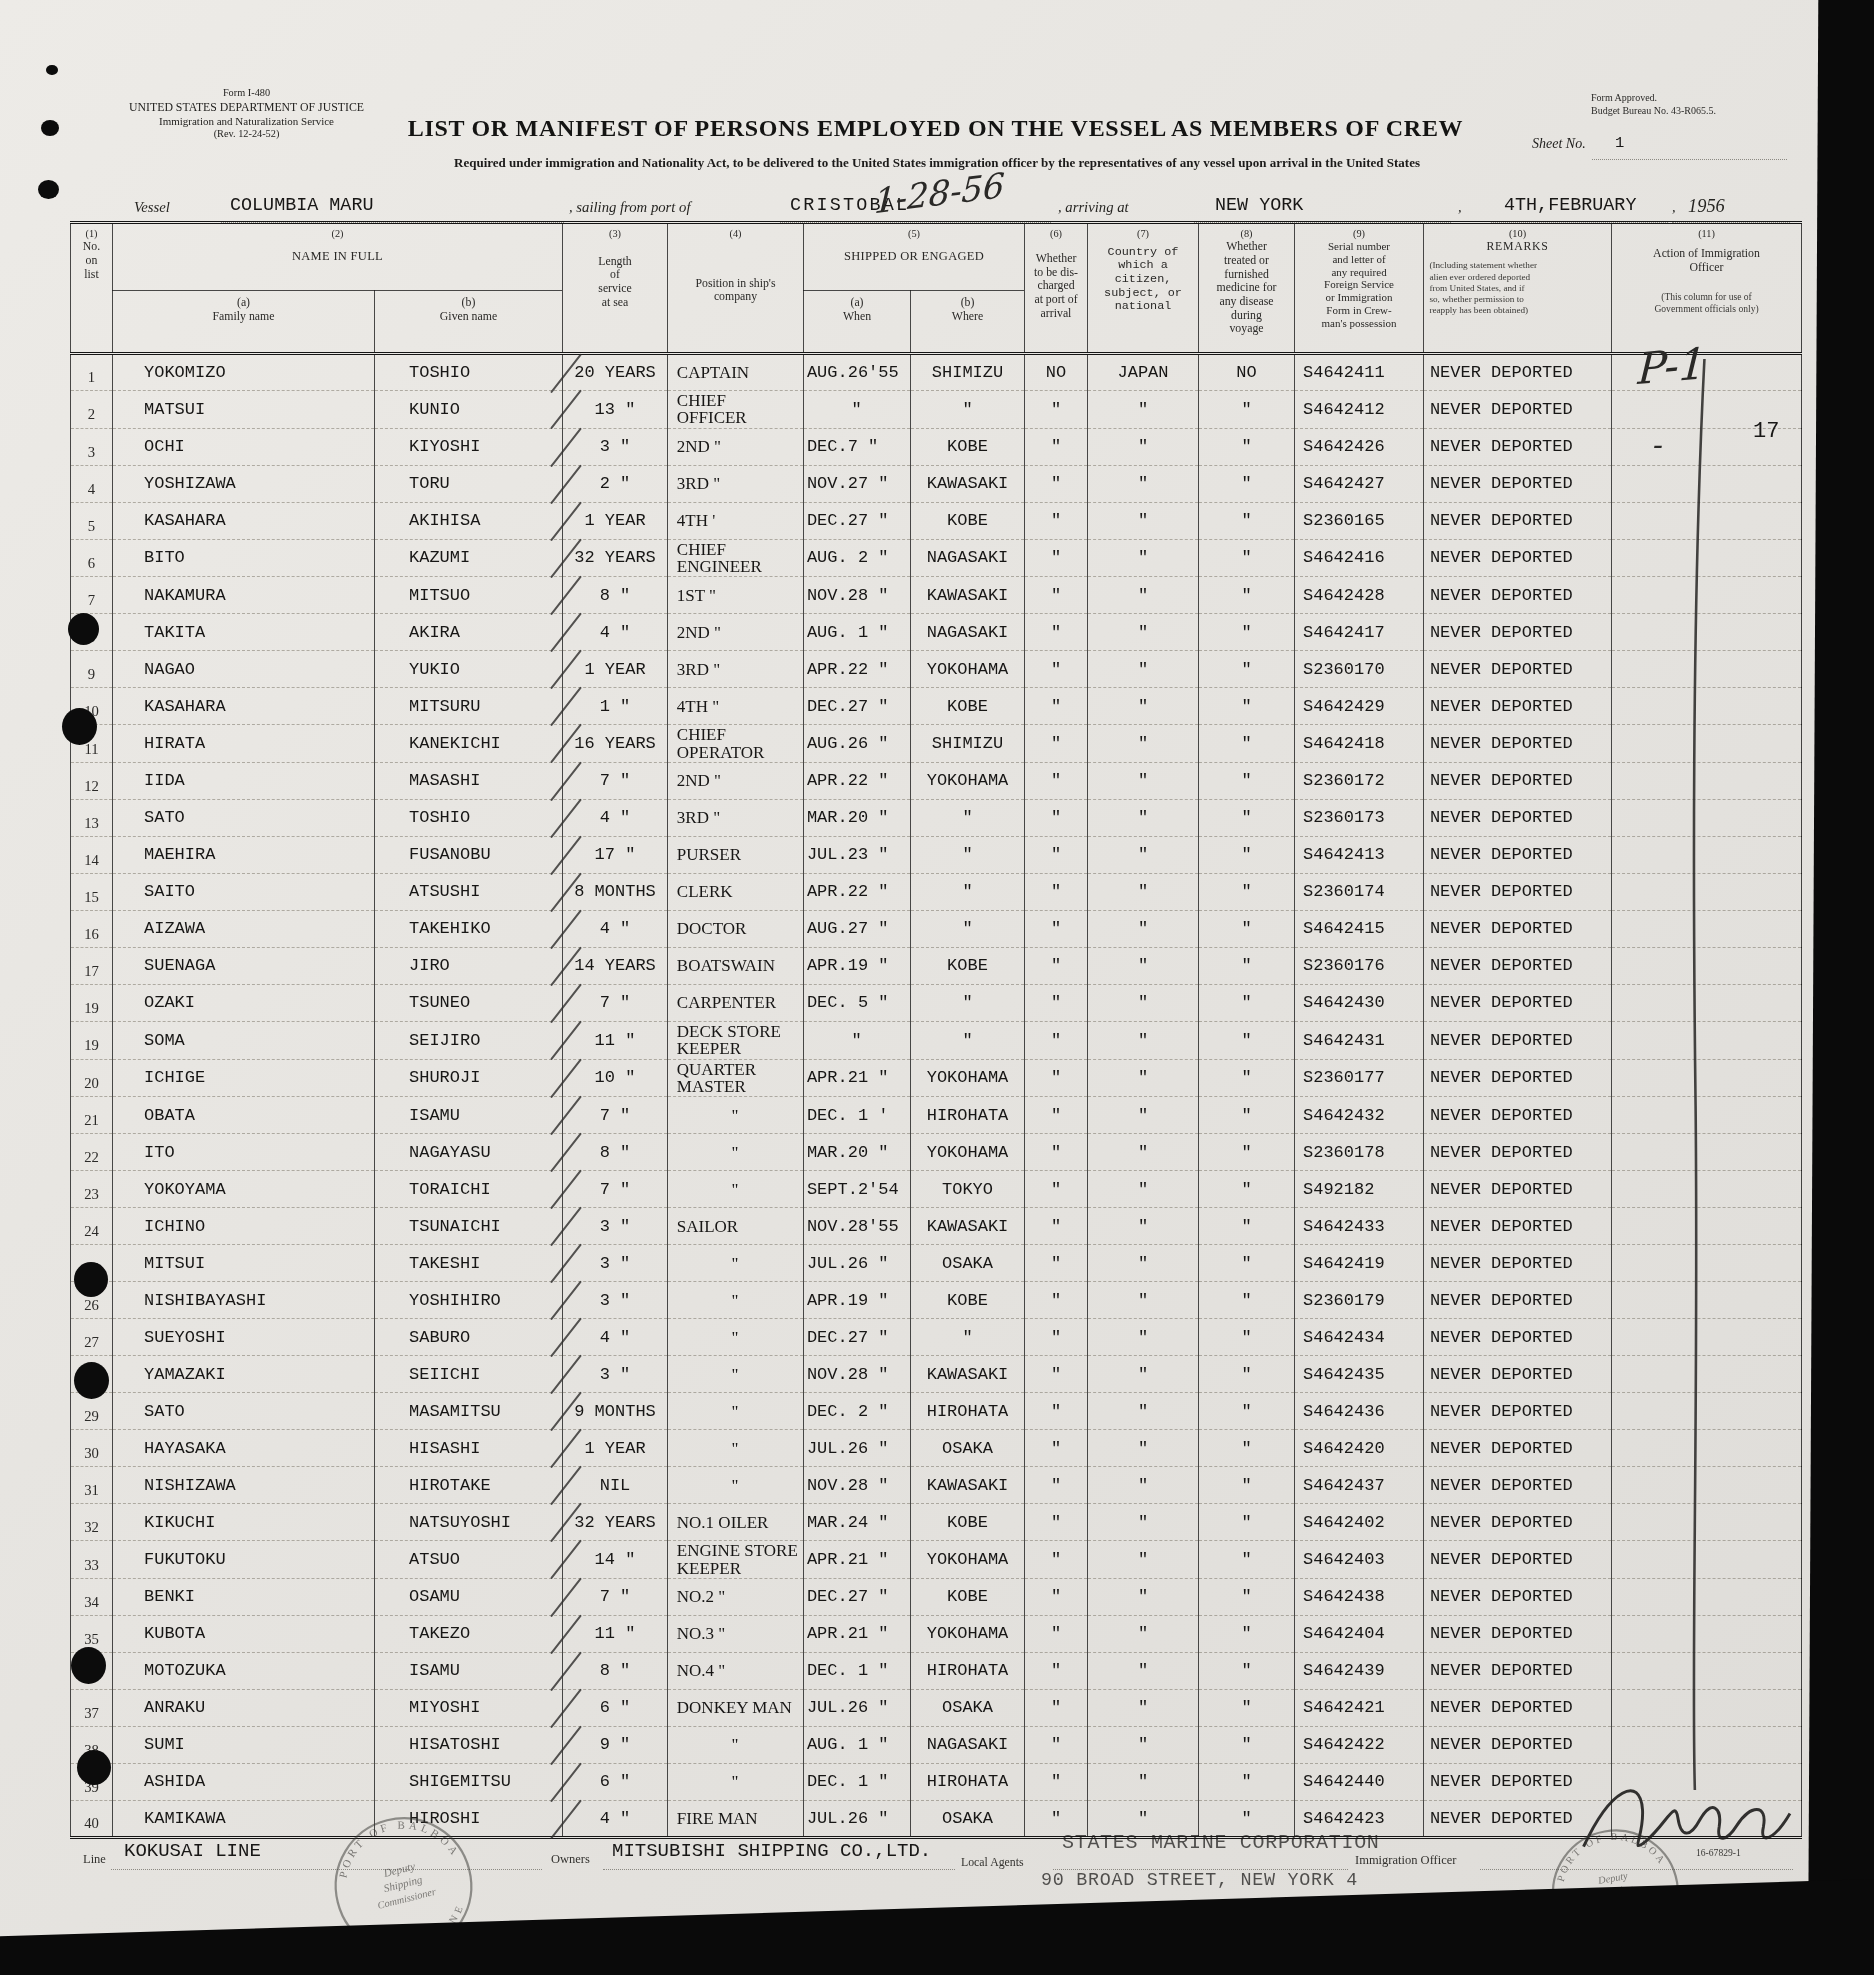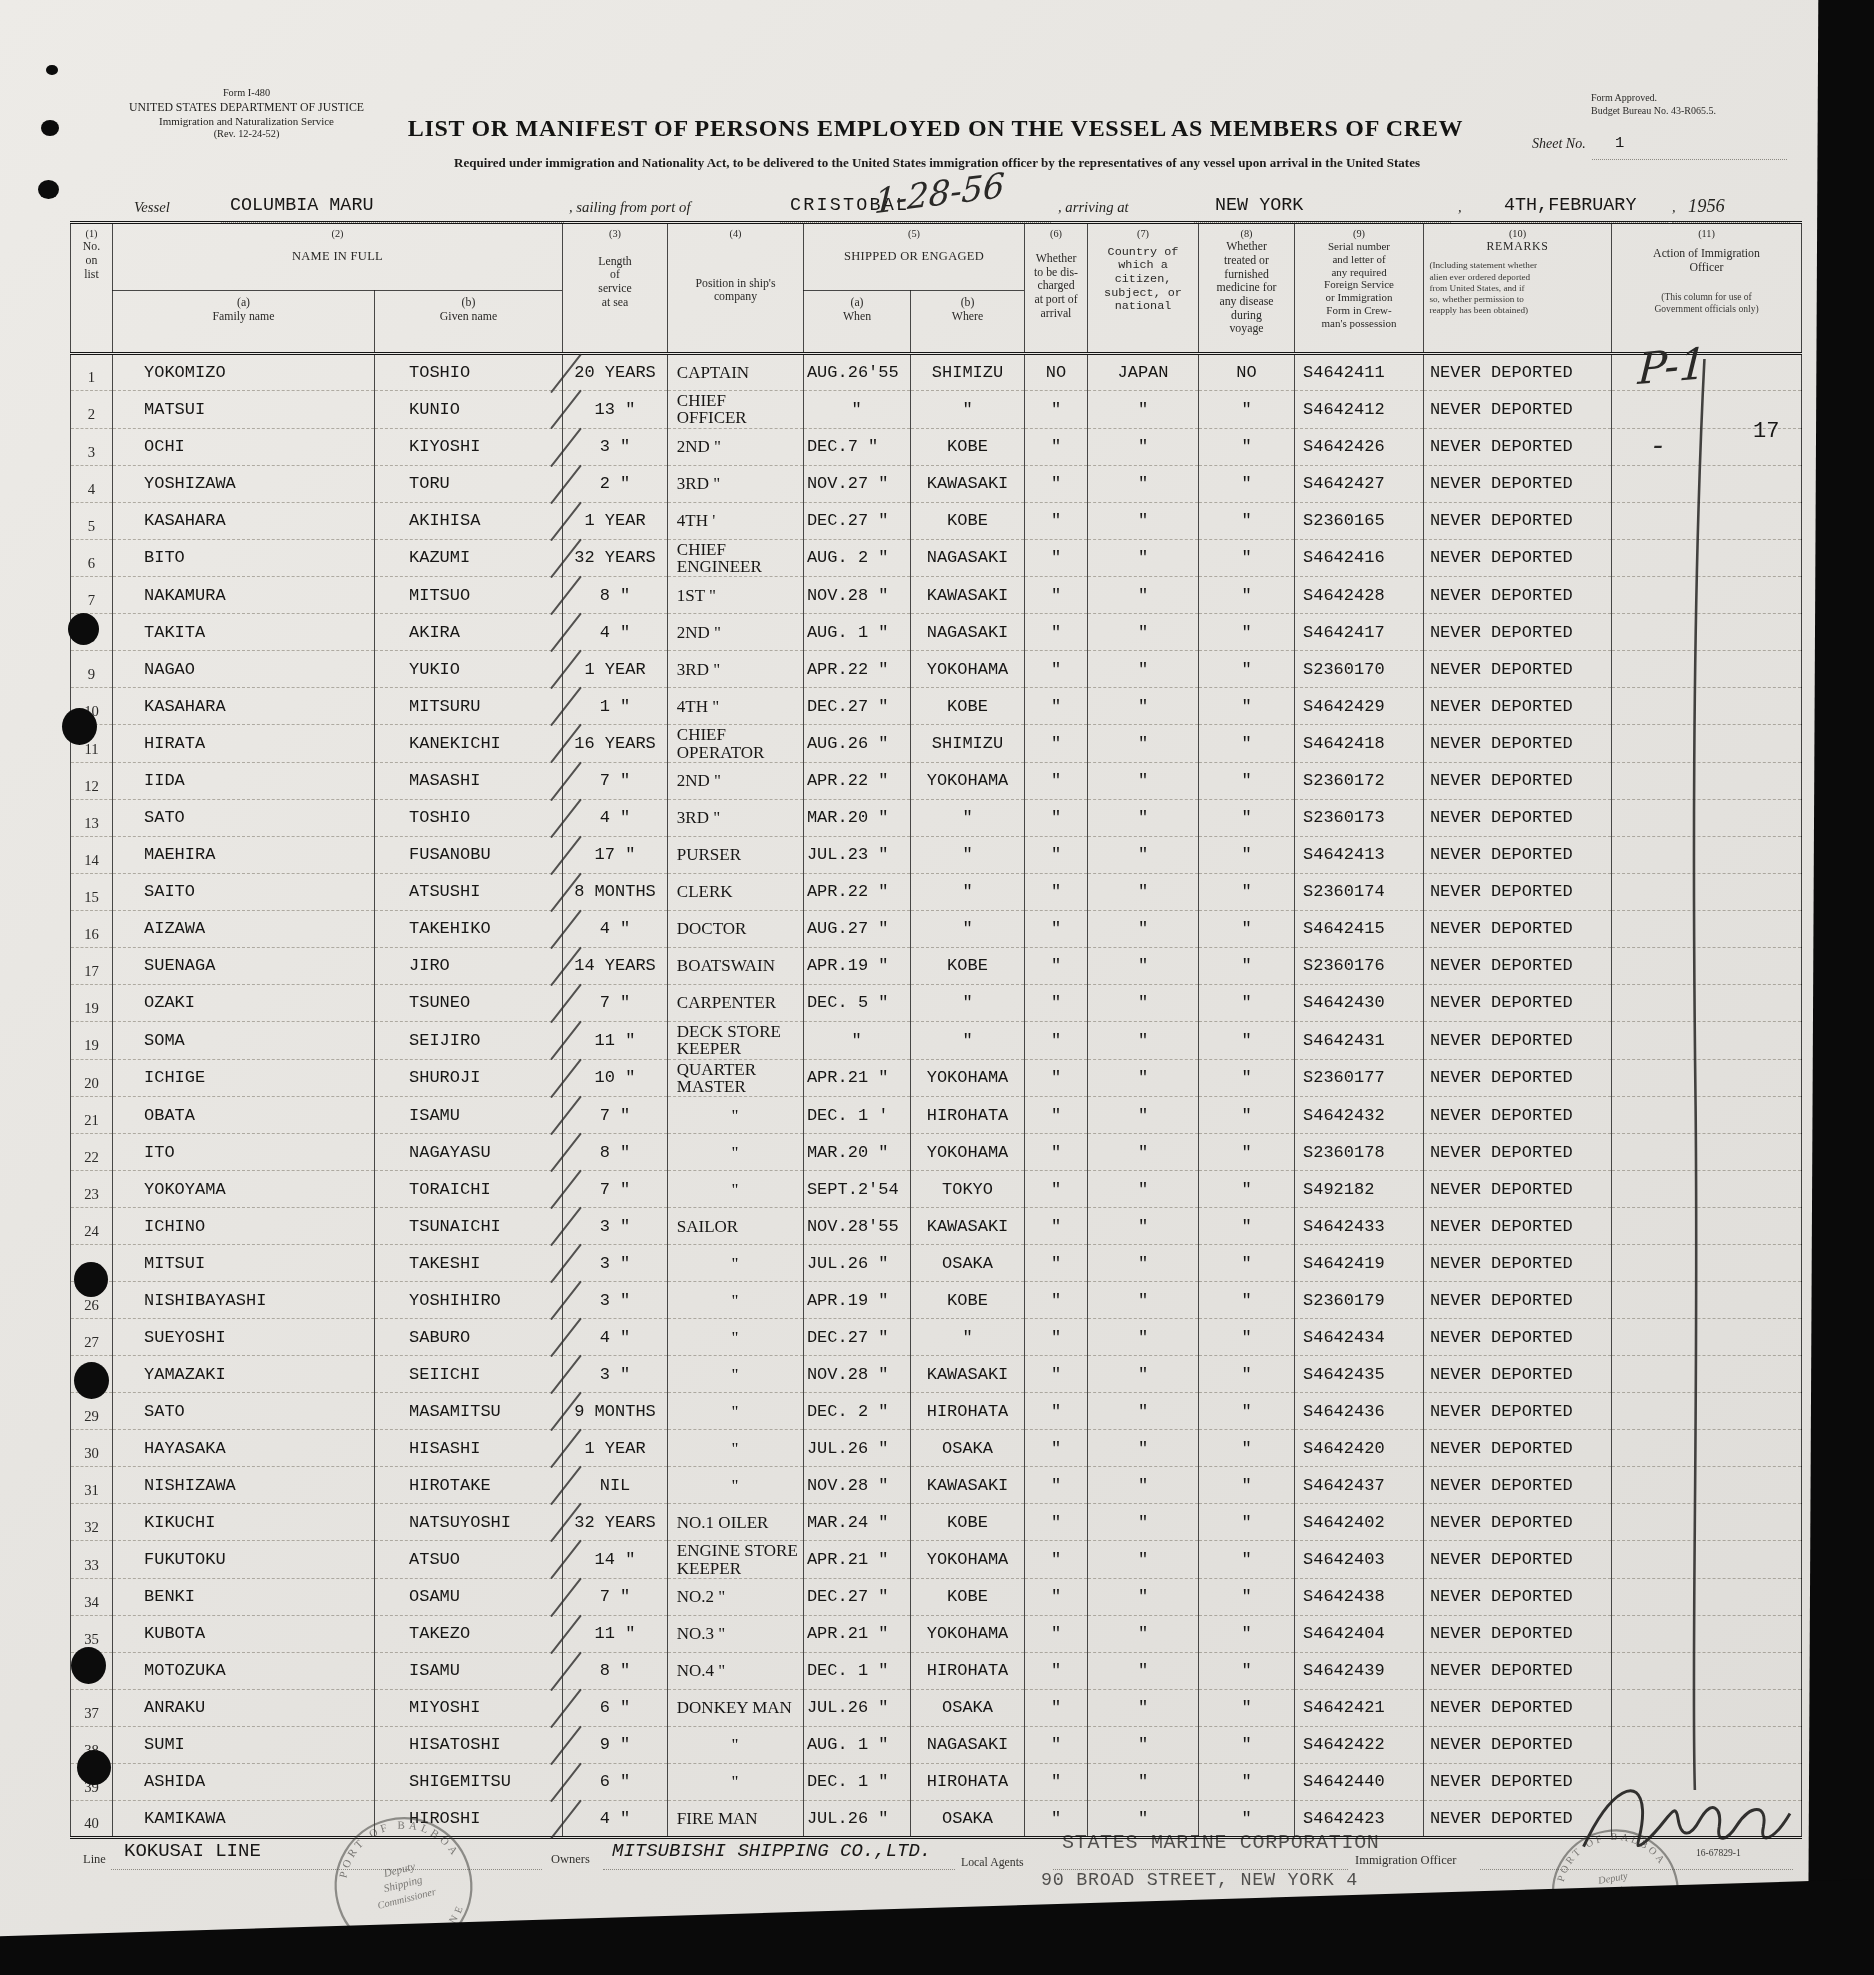--- a/index.html
+++ b/index.html
@@ -846,21 +846,21 @@
   <span class="abs handwriting hw-dash">-</span>
   <svg class="abs" style="left:0;top:0;" width="1874" height="1975" viewBox="0 0 2542 2679">
     <path d="M2312,487 C2298,760 2295,1100 2300,1500 C2304,1900 2294,2250 2299,2428" fill="none" stroke="rgba(38,37,35,.85)" stroke-width="3.5"></path>
     <path d="M2148,2505 C2185,2425 2225,2408 2228,2455 C2230,2492 2210,2515 2232,2498 C2262,2472 2272,2440 2276,2466 C2280,2492 2292,2494 2306,2468 C2322,2440 2336,2452 2332,2478 C2328,2500 2342,2498 2356,2476 C2374,2448 2398,2446 2392,2478 C2386,2505 2408,2494 2428,2460" fill="none" stroke="rgba(30,29,28,.9)" stroke-width="4"></path>
   </svg>
 
   <span class="abs f-label" style="left:83px;top:1852px;">Line</span>
   <span class="abs f-val mono" style="left:124px;top:1840px;">KOKUSAI LINE</span>
   <div class="u-dot" style="left:111px;top:1868px;width:431px;"></div>
   <span class="abs f-label" style="left:551px;top:1852px;">Owners</span>
-  <span class="abs f-val mono" style="left:612px;top:1840px;font-style:italic;">MITSUBISHI SHIPPING CO.,LTD.</span>
+  <span class="abs f-val mono" style="left:612px;top:1840px;">MITSUBISHI SHIPPING CO.,LTD.</span>
   <div class="u-dot" style="left:603px;top:1868px;width:352px;"></div>
   <span class="abs f-label" style="left:961px;top:1855px;font-size:11.8px;">Local Agents</span>
   <span class="abs f-val mono f-faded" style="left:1062px;top:1831px;font-size:20px;">STATES MARINE CORPORATION</span>
   <span class="abs f-val mono f-faded" style="left:1041px;top:1870px;font-size:18.4px;">90 BROAD STREET, NEW YORK 4</span>
   <div class="u-dot" style="left:1053px;top:1868px;width:295px;"></div>
   <span class="abs f-label" style="left:1355px;top:1853px;">Immigration Officer</span>
   <div class="u-dot" style="left:1480px;top:1868px;width:313px;"></div>
   <span class="abs print-code" style="left:1696px;top:1847px;">16-67829-1</span>
 
   <svg class="abs" style="left:324px;top:1799px;" width="159" height="174" viewBox="0 0 216 236">

